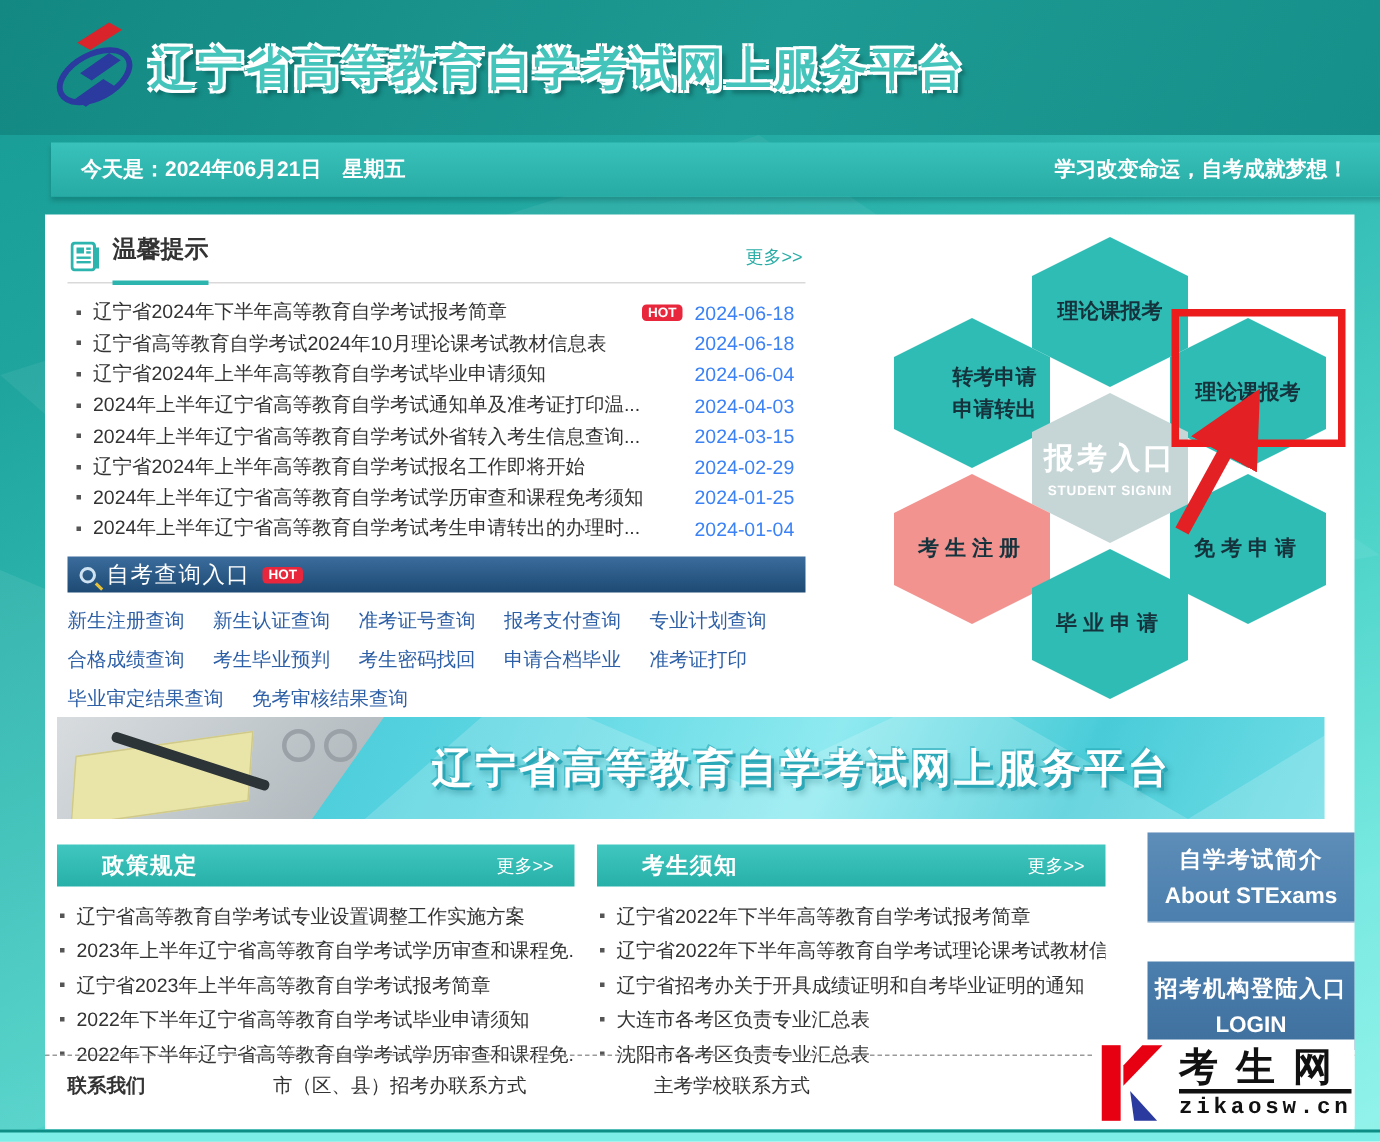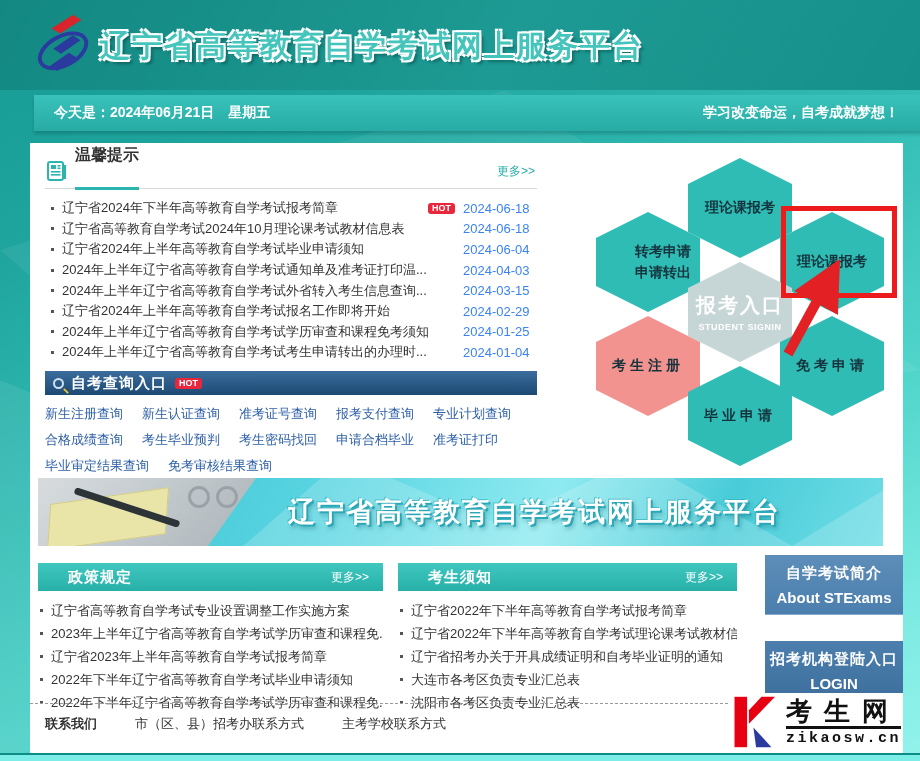--- a/index.html
+++ b/index.html
@@ -27,35 +27,35 @@
     display:flex; align-items:center; justify-content:space-between; padding:0 25px 0 20px; }
   .datebar span { color:#fff; font-size:14px; font-weight:bold; }
 
   
   .panel { position:absolute; left:30px; top:143px; width:873px; height:610px; background:#fff; }
 
   
   .news-sec { position:absolute; left:15px; top:12px; width:492px; }
   .sec-head { display:flex; align-items:flex-end; border-bottom:1px solid #d9d9d9; padding-bottom:0; height:34px; position:relative; }
   .news-ico { width:20px; height:20px; margin:0 8px 7px 2px; }
-  .sec-title { font-size:16px; font-weight:bold; color:#333; padding-bottom:21px; border-bottom:3px solid #2cb5ae; margin-bottom:-2px; }
+  .sec-title { font-size:16px; font-weight:bold; color:#333; padding-bottom:10px; border-bottom:3px solid #2cb5ae; margin-bottom:-2px; }
   .more-link { position:absolute; right:2px; bottom:8px; font-size:12px; color:#2aada6; cursor:pointer; }
   .news-list { list-style:none; margin-top:9px; }
   .news-list li { display:flex; align-items:center; height:20.6px; font-size:13px; color:#333; cursor:pointer; }
   .blt { width:3px; height:3px; background:#555; margin:0 8px 0 6px; flex:0 0 3px; }
   .n-title { flex:1; white-space:nowrap; overflow:hidden; }
   .hot-badge { background:#e8273d; color:#fff; font-size:9px; font-weight:bold; border-radius:3px; padding:1px 4px; margin-right:8px; line-height:1; }
   .n-date { width:74px; text-align:left; color:#3b82f6; font-size:13px; }
 
   
   .query-bar { position:absolute; left:15px; top:228px; width:492px; height:24px;
     background:linear-gradient(180deg,#3b6c9c,#1d4a74); display:flex; align-items:center; padding-left:8px; }
   .mag-ico { width:11px; height:11px; border:2px solid #cfe2f2; border-radius:50%; position:relative; margin-right:7px; }
   .mag-ico::after { content:""; position:absolute; width:6px; height:2px; background:#e8c23a; transform:rotate(45deg); left:8px; top:10px; }
-  .query-title { color:#fff; font-size:15px; font-weight:bold; letter-spacing:1px; }
+  .query-title { color:#fff; font-size:15px; font-weight:normal; letter-spacing:1px; }
   .query-bar .hot-badge { margin-left:8px; margin-right:0; }
   .query-links { position:absolute; left:15px; top:258px; width:500px; }
   .qrow { display:flex; height:26px; align-items:center;font-family:Liberation Serif, serif; }
   .qrow a { font-size:13px; color:#2d5fa6; margin-right:19px; text-decoration:none; cursor:pointer; white-space:nowrap; }
 
   
   .hex { position:absolute; width:104px; height:100px; display:flex; flex-direction:column; align-items:center; justify-content:center;
     clip-path:polygon(50% 0%,100% 26%,100% 74%,50% 100%,0% 74%,0% 26%);
     font-size:14px; font-weight:bold; color:#15333d; text-align:center; cursor:pointer; }
   .hex.teal { background:#2fbcb4; }
@@ -104,21 +104,21 @@
   
   .side-box { position:absolute; left:735px; top:412px; width:138px; height:145px; display:flex; flex-direction:column;gap:26px; }
   .side-cell { flex:1; display:flex; flex-direction:column; align-items:center; justify-content:center; color:#fff; cursor:pointer; }
   .side-about { background:linear-gradient(180deg,#5d8db8,#4c7fae); border-bottom:1px solid rgba(255,255,255,.25); }
   .side-login { background:linear-gradient(180deg,#4c7fae,#3e6f9d); }
   .side-cell .l1 { font-size:15px; font-weight:bold; letter-spacing:1px; }
   .side-cell .l2 { font-size:15px; font-weight:bold; margin-top:6px; }
 
   
   .foot-line { position:absolute; left:0; top:560px; width:873px; border-top:1.5px dashed #9a9a9a; }
-  .foot-links { position:absolute; left:15px; top:572px; display:flex; align-items:flex-start; }
+  .foot-links { position:absolute; left:15px; top:572px; display:flex; align-items:flex-start;gap:47px; }
   .foot-links span { font-size:13px; color:#333; margin-right:38px; cursor:pointer; }
   .foot-links span:first-child { font-weight:bold; }
   .site-logo { position:absolute; left:700px; top:550px; width:173px; height:58px; background:#fff; display:flex; align-items:center; z-index:3; }
   .k-mark { width:54px; height:54px; flex:0 0 54px; }
   .k-text { margin-left:2px; }
   .k-name { font-size:26px; font-weight:900; color:#111; letter-spacing:12px; line-height:1; border-bottom:3px solid #111; padding-bottom:2px; }
   .k-domain { font-size:15px; font-weight:bold; color:#111; letter-spacing:2.5px; margin-top:1px; font-family:"Liberation Mono","DejaVu Sans Mono",monospace; }
 
   .bottom-strip { position:absolute; left:0; top:753px; width:920px; height:8px; background:#7deee7; border-top:2px solid #0e8d86; }
 </style>

